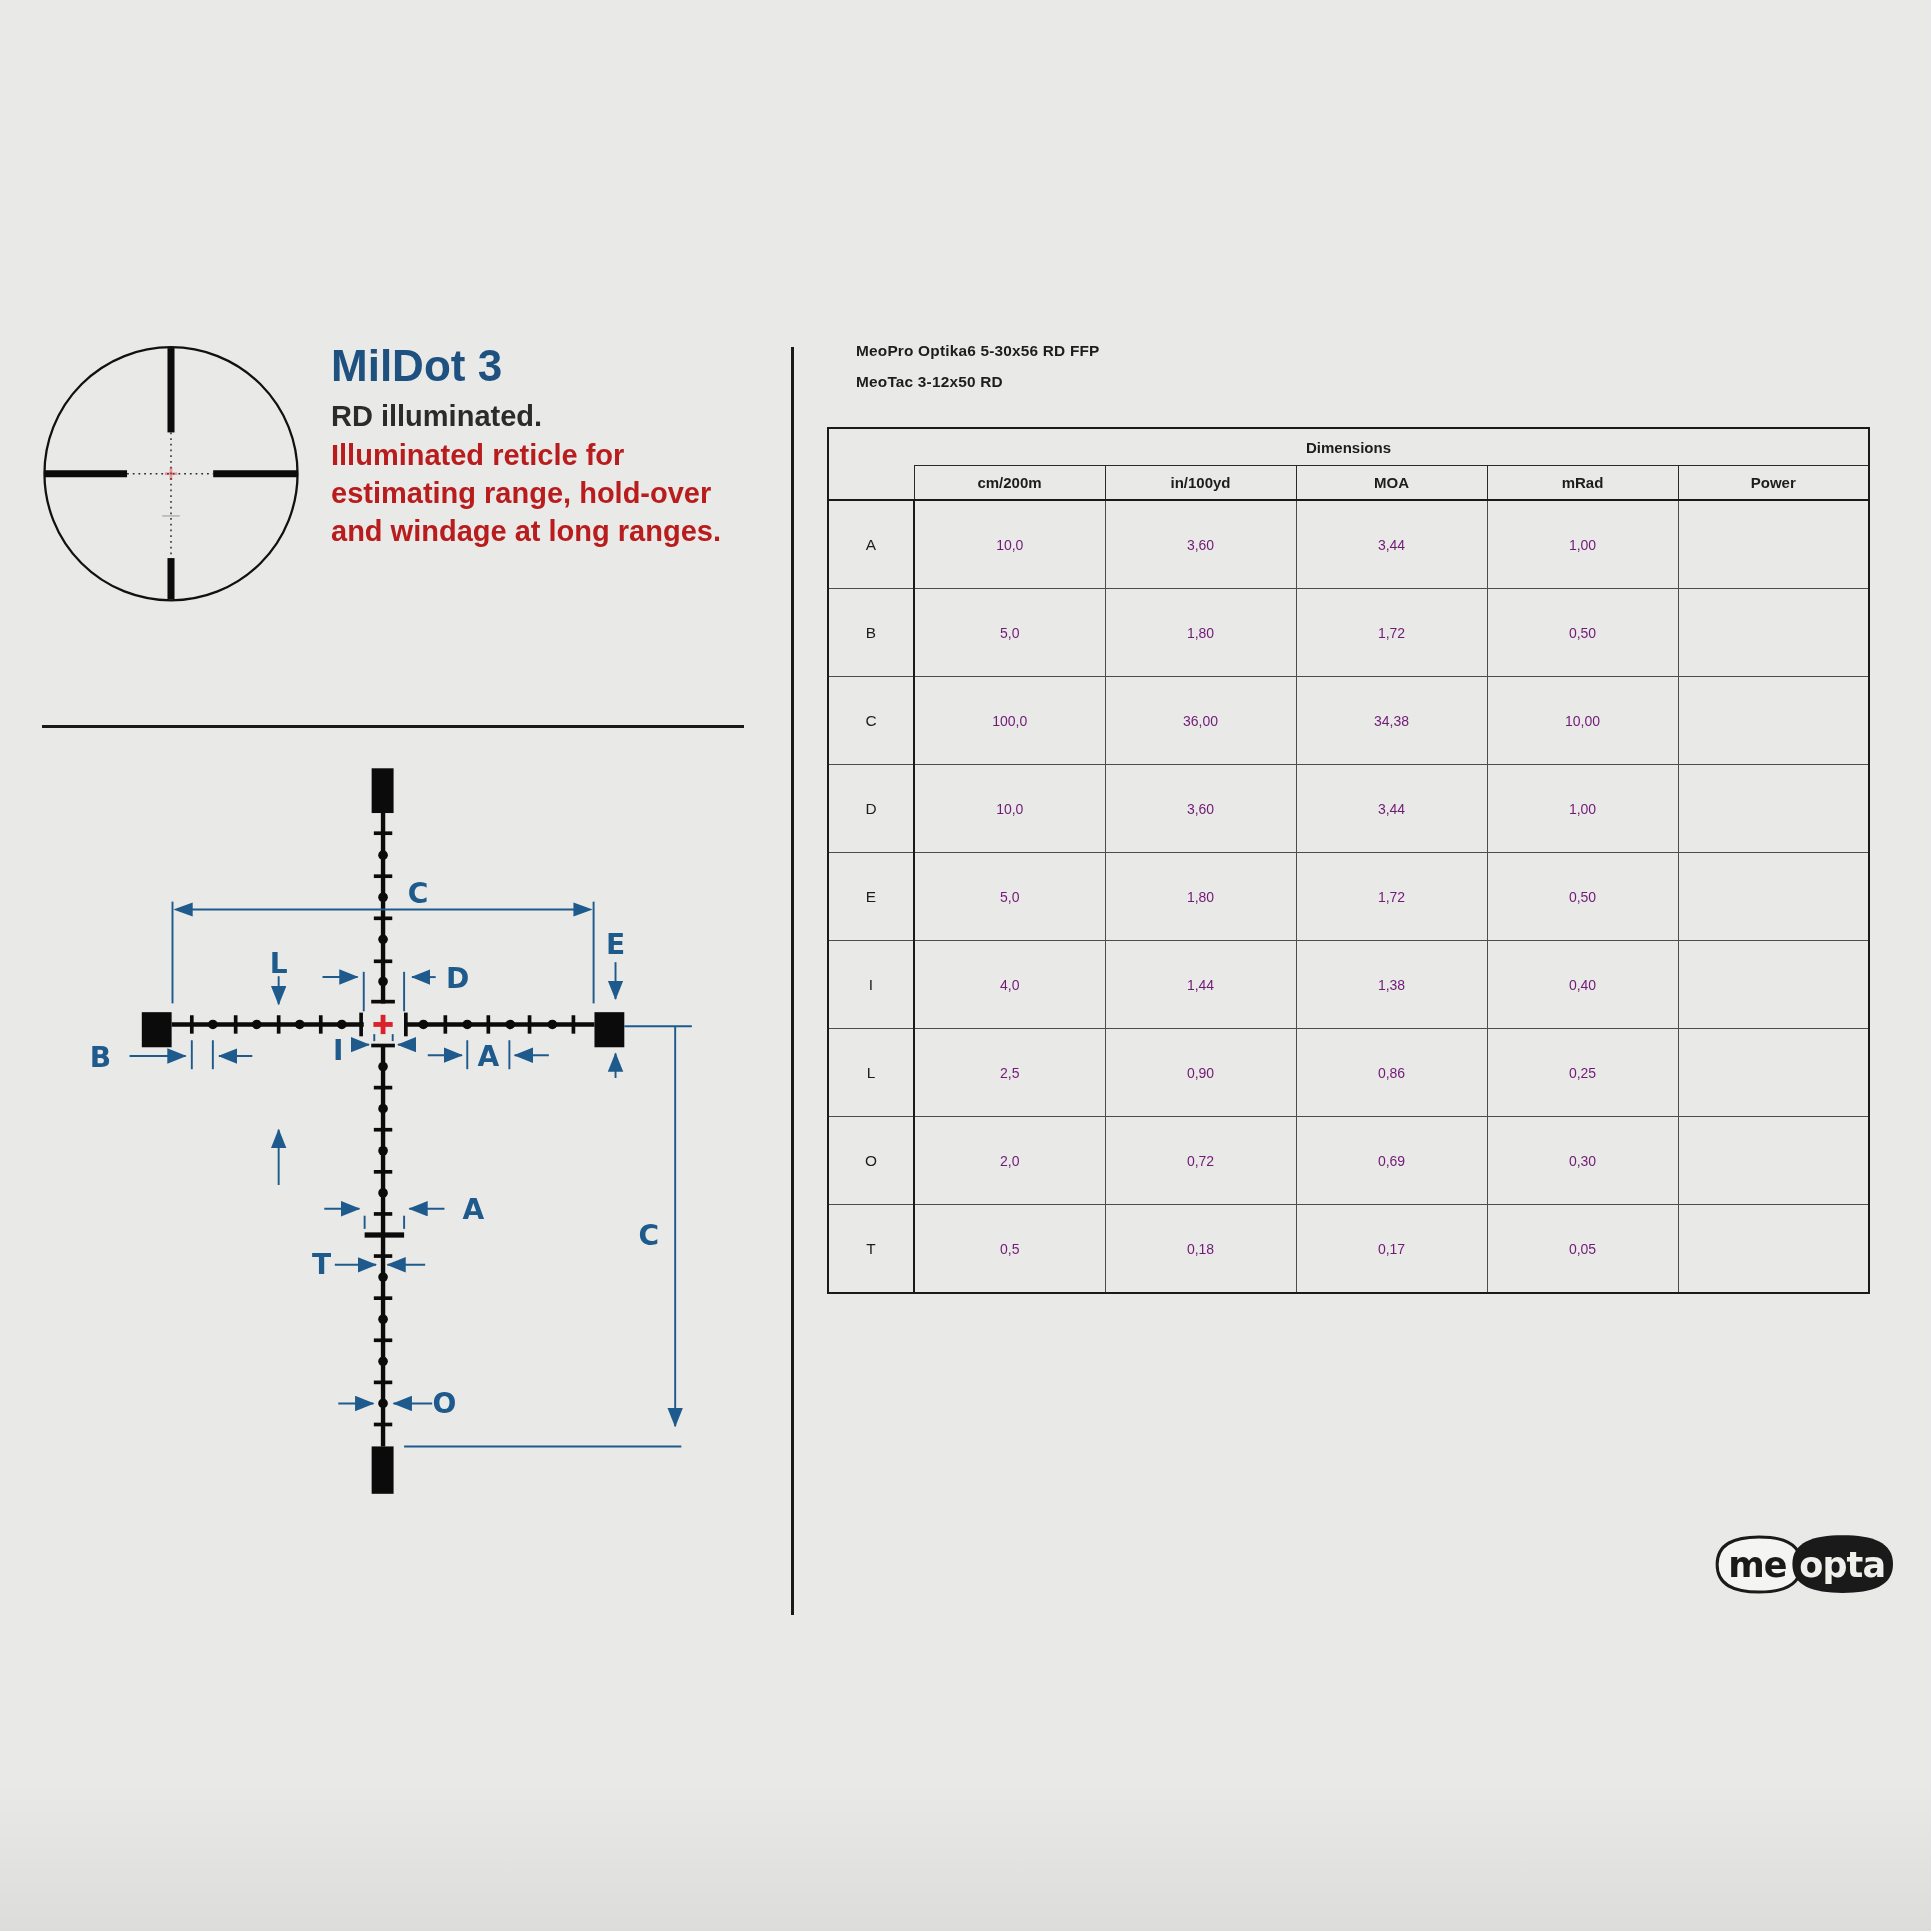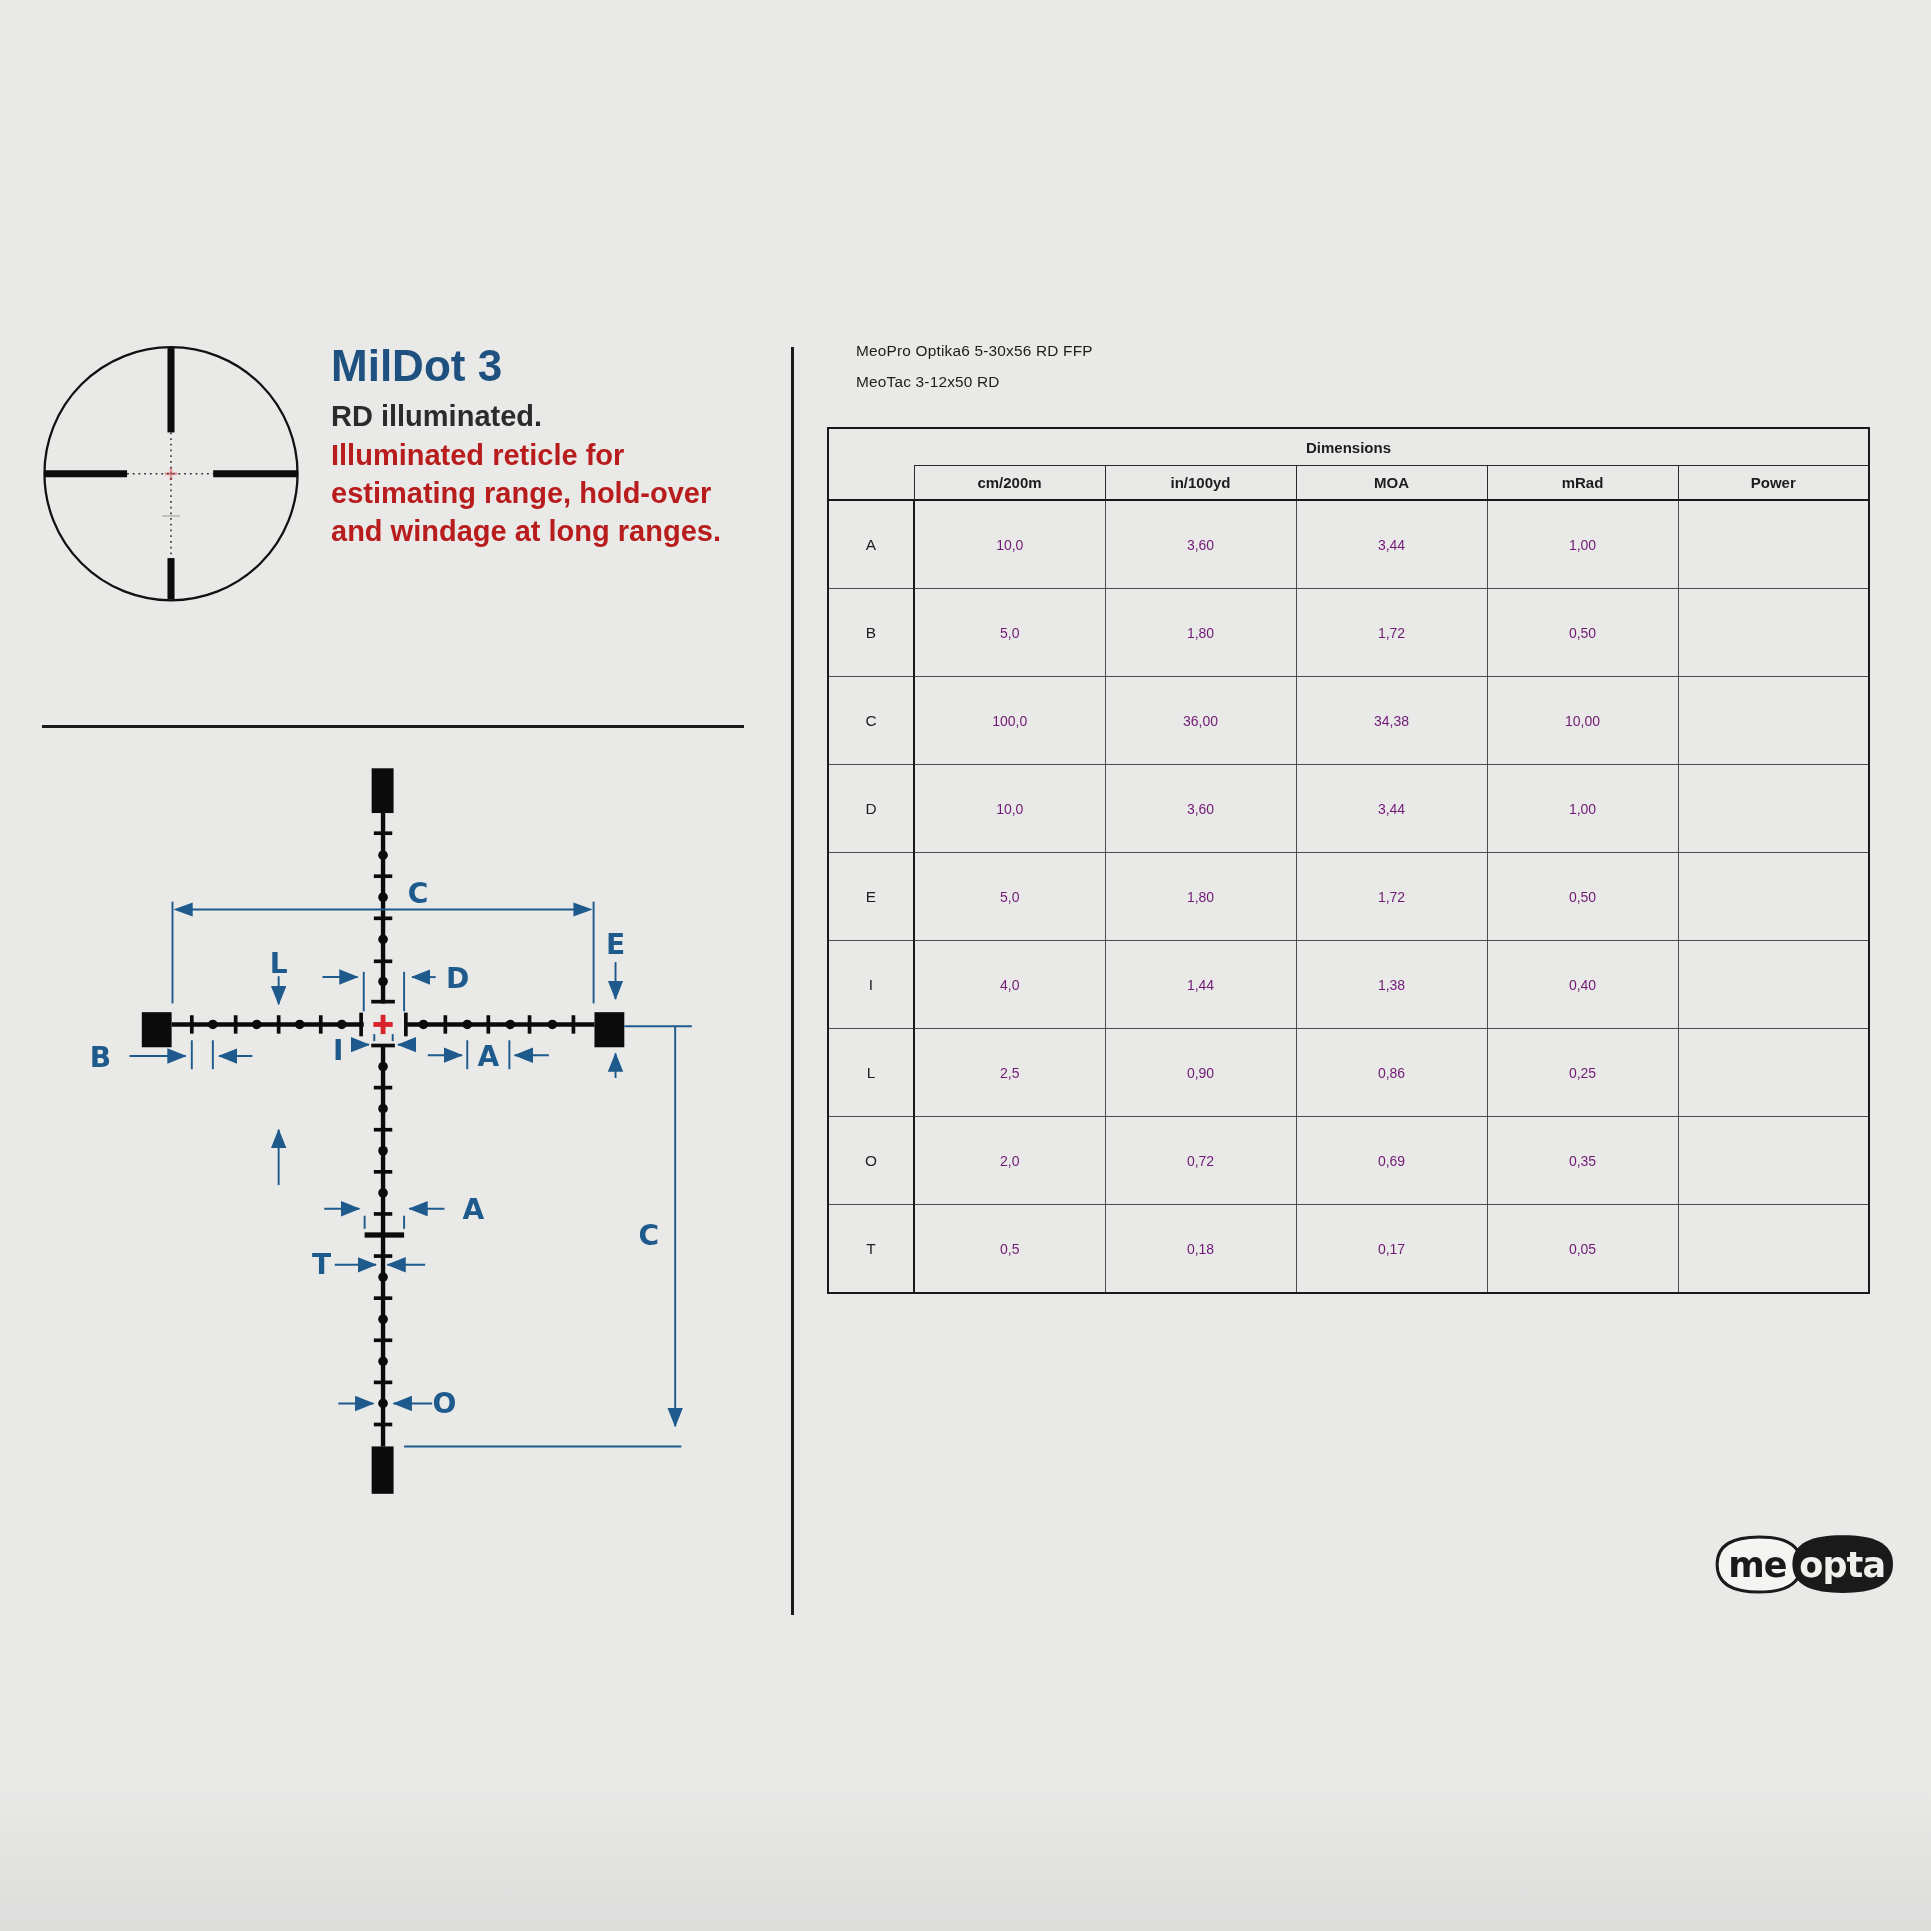--- a/index.html
+++ b/index.html
@@ -17,21 +17,21 @@
   .abs{position:absolute;}
 
   
   #intro{left:331px;top:341px;width:456px;}
   #intro .title{font-size:44px;font-weight:700;color:#1f5180;margin:0 0 8.8px 0;}
   #intro .subtitle{font-size:29px;font-weight:600;color:#2b2b2b;margin:0 0 4.4px 0;}
   #intro .desc{font-size:29px;font-weight:700;color:#b91c1c;margin:0;width:432px;line-height:1.31;}
 
   
   #products{left:856px;top:342px;}
-  #products .p-line{font-size:15.4px;font-weight:400;color:#1d1d1b;margin:0 0 13px 0;letter-spacing:0.2px;}
+  #products .p-line{font-size:15.4px;font-weight:700;color:#1d1d1b;margin:0 0 13px 0;letter-spacing:0.2px;}
 
   
   .hr-line{left:42px;top:725px;width:702px;height:2.6px;background:#1a1a1a;}
   .v-divider{left:791px;top:347px;width:2.6px;height:1268px;background:#1a1a1a;}
 
   
   #dim-table-wrap{left:827px;top:427px;}
   table.dims{border-collapse:collapse;table-layout:fixed;width:1043px;
     border:2.6px solid #1a1a1a;background:transparent;color:#1d1d1d;}
   table.dims th, table.dims td{padding:0;text-align:center;vertical-align:middle;}
@@ -160,21 +160,21 @@
           <td>0,90</td>
           <td>0,86</td>
           <td>0,25</td>
           <td></td>
         </tr>
         <tr>
           <td class="rowlabel">O</td>
           <td>2,0</td>
           <td>0,72</td>
           <td>0,69</td>
-          <td>0,35</td>
+          <td>0,30</td>
           <td></td>
         </tr>
         <tr>
           <td class="rowlabel">T</td>
           <td>0,5</td>
           <td>0,18</td>
           <td>0,17</td>
           <td>0,05</td>
           <td></td>
         </tr>

